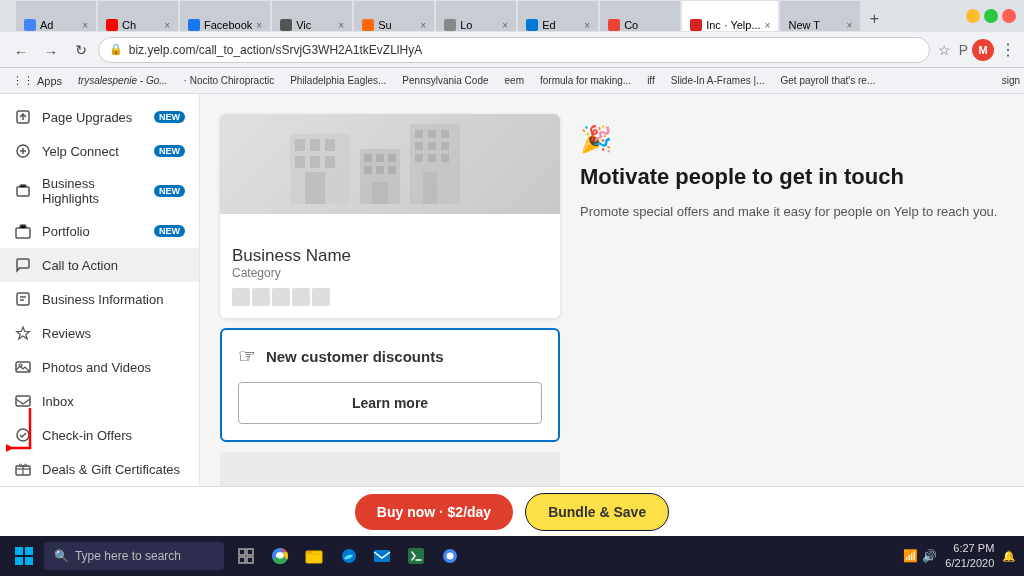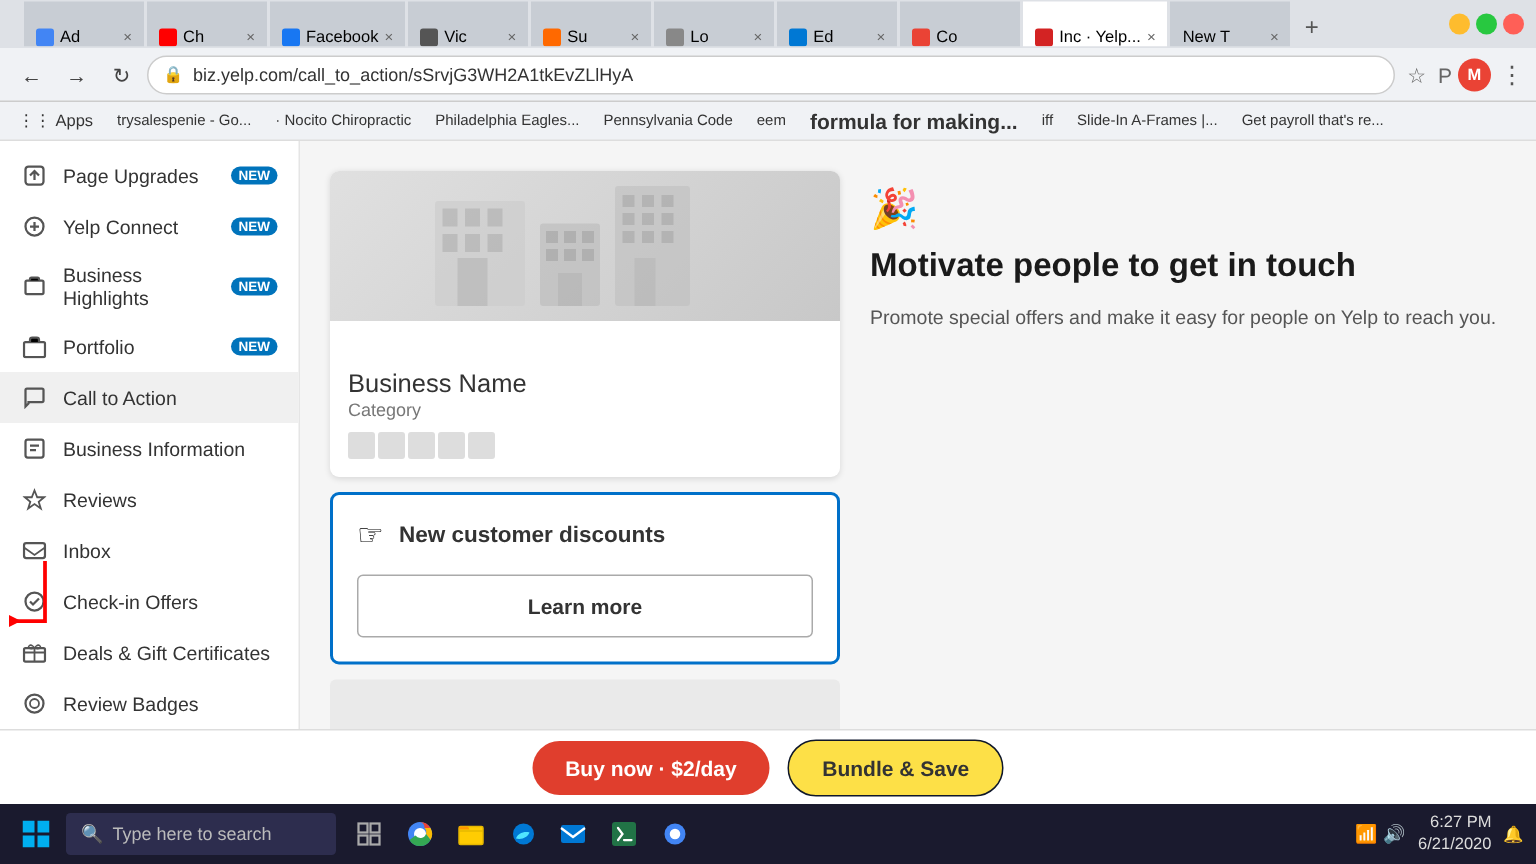--- a/index.html
+++ b/index.html
@@ -168,36 +168,36 @@
     <div style="width:22px;height:22px;background:#ea4335;border-radius:50%;display:flex;align-items:center;justify-content:center;color:#fff;font-size:11px;font-weight:bold;cursor:pointer;">M</div>
     <span style="font-size:16px; color:#555; cursor:pointer; margin-left:2px;">⋮</span>
   </div>
 
   <div class="bookmarks-bar">
     <div class="bookmark-item">
       <span>⋮⋮</span>
       <span>Apps</span>
     </div>
     <div class="bookmark-item">
-      <span style="font-size:10px;">trysalespenie - Go...</span>
+      <span style="font-size:10px;font-style:italic;">trysalespenie - Go...</span>
     </div>
     <div class="bookmark-item">
       <span style="font-size:10px;">· Nocito Chiropractic</span>
     </div>
     <div class="bookmark-item">
       <span style="font-size:10px;">Philadelphia Eagles...</span>
     </div>
     <div class="bookmark-item">
       <span style="font-size:10px;">Pennsylvania Code</span>
     </div>
     <div class="bookmark-item">
       <span style="font-size:10px;">eem</span>
     </div>
     <div class="bookmark-item">
-      <span style="font-size:14px;font-weight:bold;">formula for making...</span>
+      <span style="font-size:10px;">formula for making...</span>
     </div>
     <div class="bookmark-item">
       <span style="font-size:10px;">iff</span>
     </div>
     <div class="bookmark-item">
       <span style="font-size:10px;">Slide-In A-Frames |...</span>
     </div>
     <div class="bookmark-item">
       <span style="font-size:10px;">Get payroll that's re...</span>
     </div>
@@ -271,20 +271,30 @@
       </div>
       <span class="sidebar-label">Business Information</span>
     </div>
     <div class="sidebar-item">
       <div class="sidebar-icon">
         <svg width="16" height="16" viewBox="0 0 16 16">
             <polygon points="8,2 9.8,6.5 14.5,6.5 10.8,9.5 12.2,14 8,11 3.8,14 5.2,9.5 1.5,6.5 6.2,6.5" fill="none" stroke="#555" stroke-width="1.2"></polygon>
           </svg>
       </div>
       <span class="sidebar-label">Reviews</span>
+    </div>
+    <div class="sidebar-item">
+      <div class="sidebar-icon">
+        <svg width="16" height="16" viewBox="0 0 16 16">
+            <rect x="1" y="3" width="14" height="10" rx="1.5" fill="none" stroke="#555" stroke-width="1.5"></rect>
+            <circle cx="5.5" cy="6.5" r="1.5" fill="none" stroke="#555" stroke-width="1.2"></circle>
+            <path d="M1 11l4-4 3 3 2-2 5 5" fill="none" stroke="#555" stroke-width="1.2"></path>
+          </svg>
+      </div>
+      <span class="sidebar-label">Photos and Videos</span>
     </div>
     <div class="sidebar-item">
       <div class="sidebar-icon">
         <svg width="16" height="16" viewBox="0 0 16 16">
             <rect x="1" y="3" width="14" height="10" rx="1.5" fill="none" stroke="#555" stroke-width="1.5"></rect>
             <path d="M1 6l7 5 7-5" fill="none" stroke="#555" stroke-width="1.2"></path>
           </svg>
       </div>
       <span class="sidebar-label">Inbox</span>
     </div>

